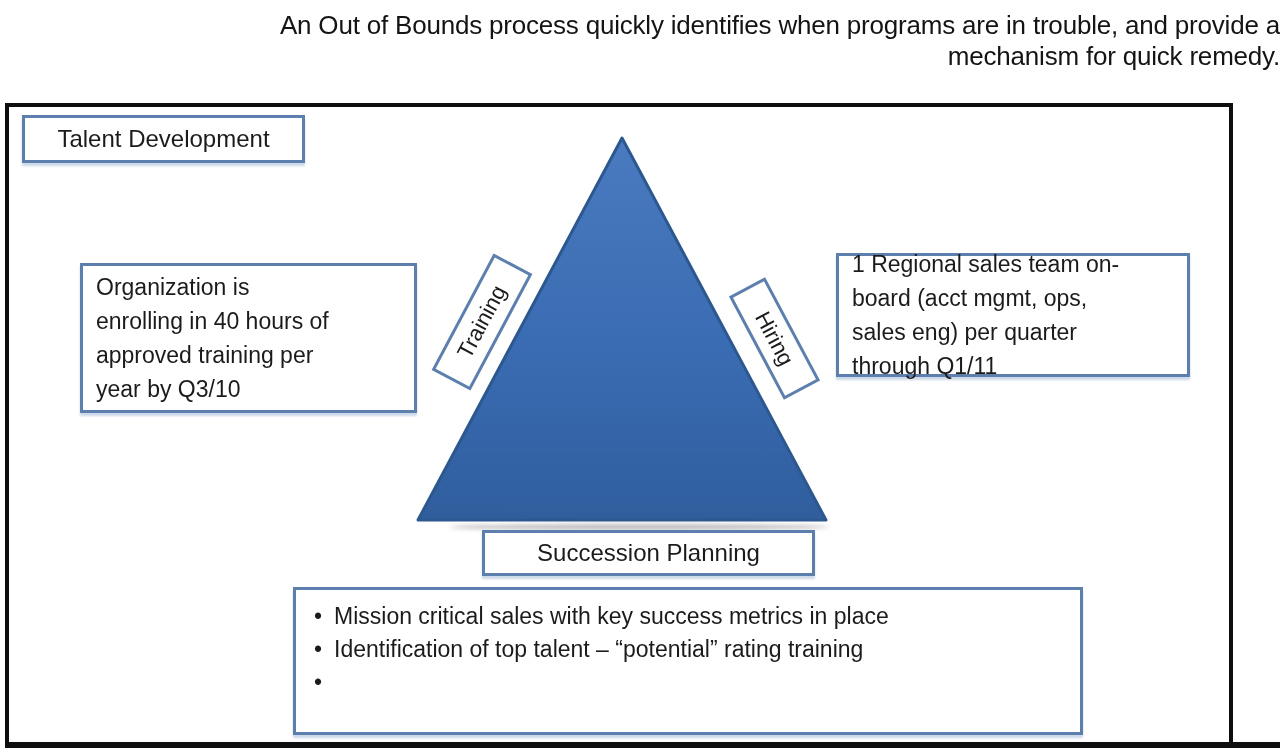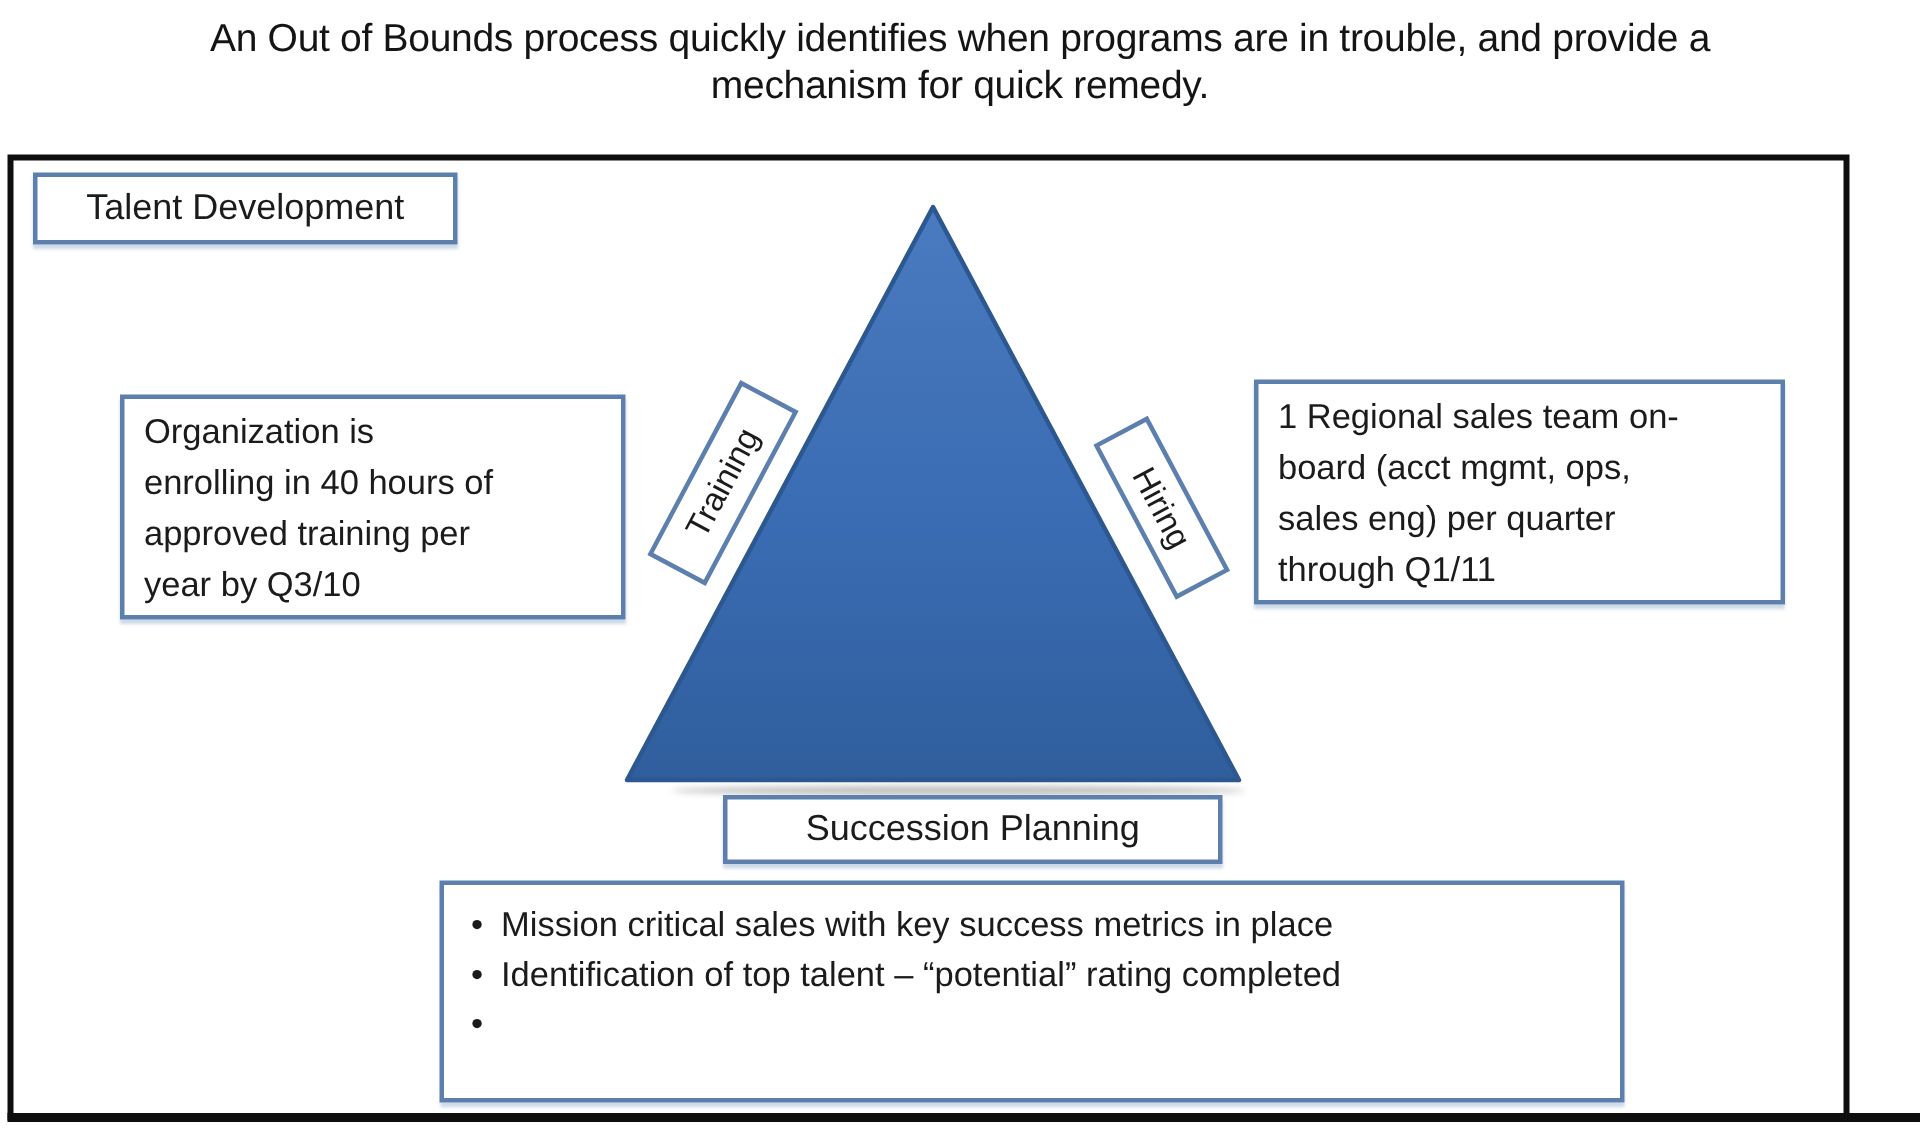--- a/index.html
+++ b/index.html
@@ -6,21 +6,21 @@
   .stage{
     position:relative;
     width:1280px;height:754px;
     background:#ffffff;
     font-family:"Liberation Sans", sans-serif;
     color:#1b1b1b;
     overflow:hidden;
   }
   .title{
     position:absolute;left:0;top:10px;width:1280px;
-    text-align:center;
+    text-align:right;
     font-size:26px;line-height:31px;
     color:#141414;
     white-space:pre-line;
     letter-spacing:-0.2px;
   }
   .frame{
     position:absolute;left:5px;top:103px;
     width:1220px;height:636px;
     border:4px solid #0e0e0e;
     background:#ffffff;
@@ -41,21 +41,21 @@
   .talent-box{left:22px;top:115px;width:283px;height:48px;font-size:24px;}
   .left-note{
     left:80px;top:263px;width:337px;height:150px;
     justify-content:flex-start;
     padding-left:13px;
     font-size:23px;line-height:34px;
     white-space:pre-line;
     text-align:left;
   }
   .right-note{
-    left:836px;top:253px;width:354px;height:150px;
+    left:836px;top:253px;width:354px;height:124px;
     justify-content:flex-start;
     padding-left:13px;
     font-size:23px;line-height:34px;
     white-space:pre-line;
     text-align:left;
   }
   .succession-box{left:482px;top:530px;width:333px;height:46px;font-size:24px;align-items:center;}
   .bullets-box{
     left:293px;top:587px;width:790px;height:148px;
     align-items:flex-start;justify-content:flex-start;
@@ -151,21 +151,21 @@
   </div>
 
   <div class="bluebox bullets-box">
     <ul class="bullets-list">
       <li>
         <span class="bullet-dot">•</span>
         <span>Mission critical sales with key success metrics in place</span>
       </li>
       <li>
         <span class="bullet-dot">•</span>
-        <span>Identification of top talent – “potential” rating completed</span>
+        <span>Identification of top talent – “potential” rating training</span>
       </li>
       <li>
         <span class="bullet-dot">•</span>
       </li>
     </ul>
   </div>
 
 </div>
 
 </body></html>

